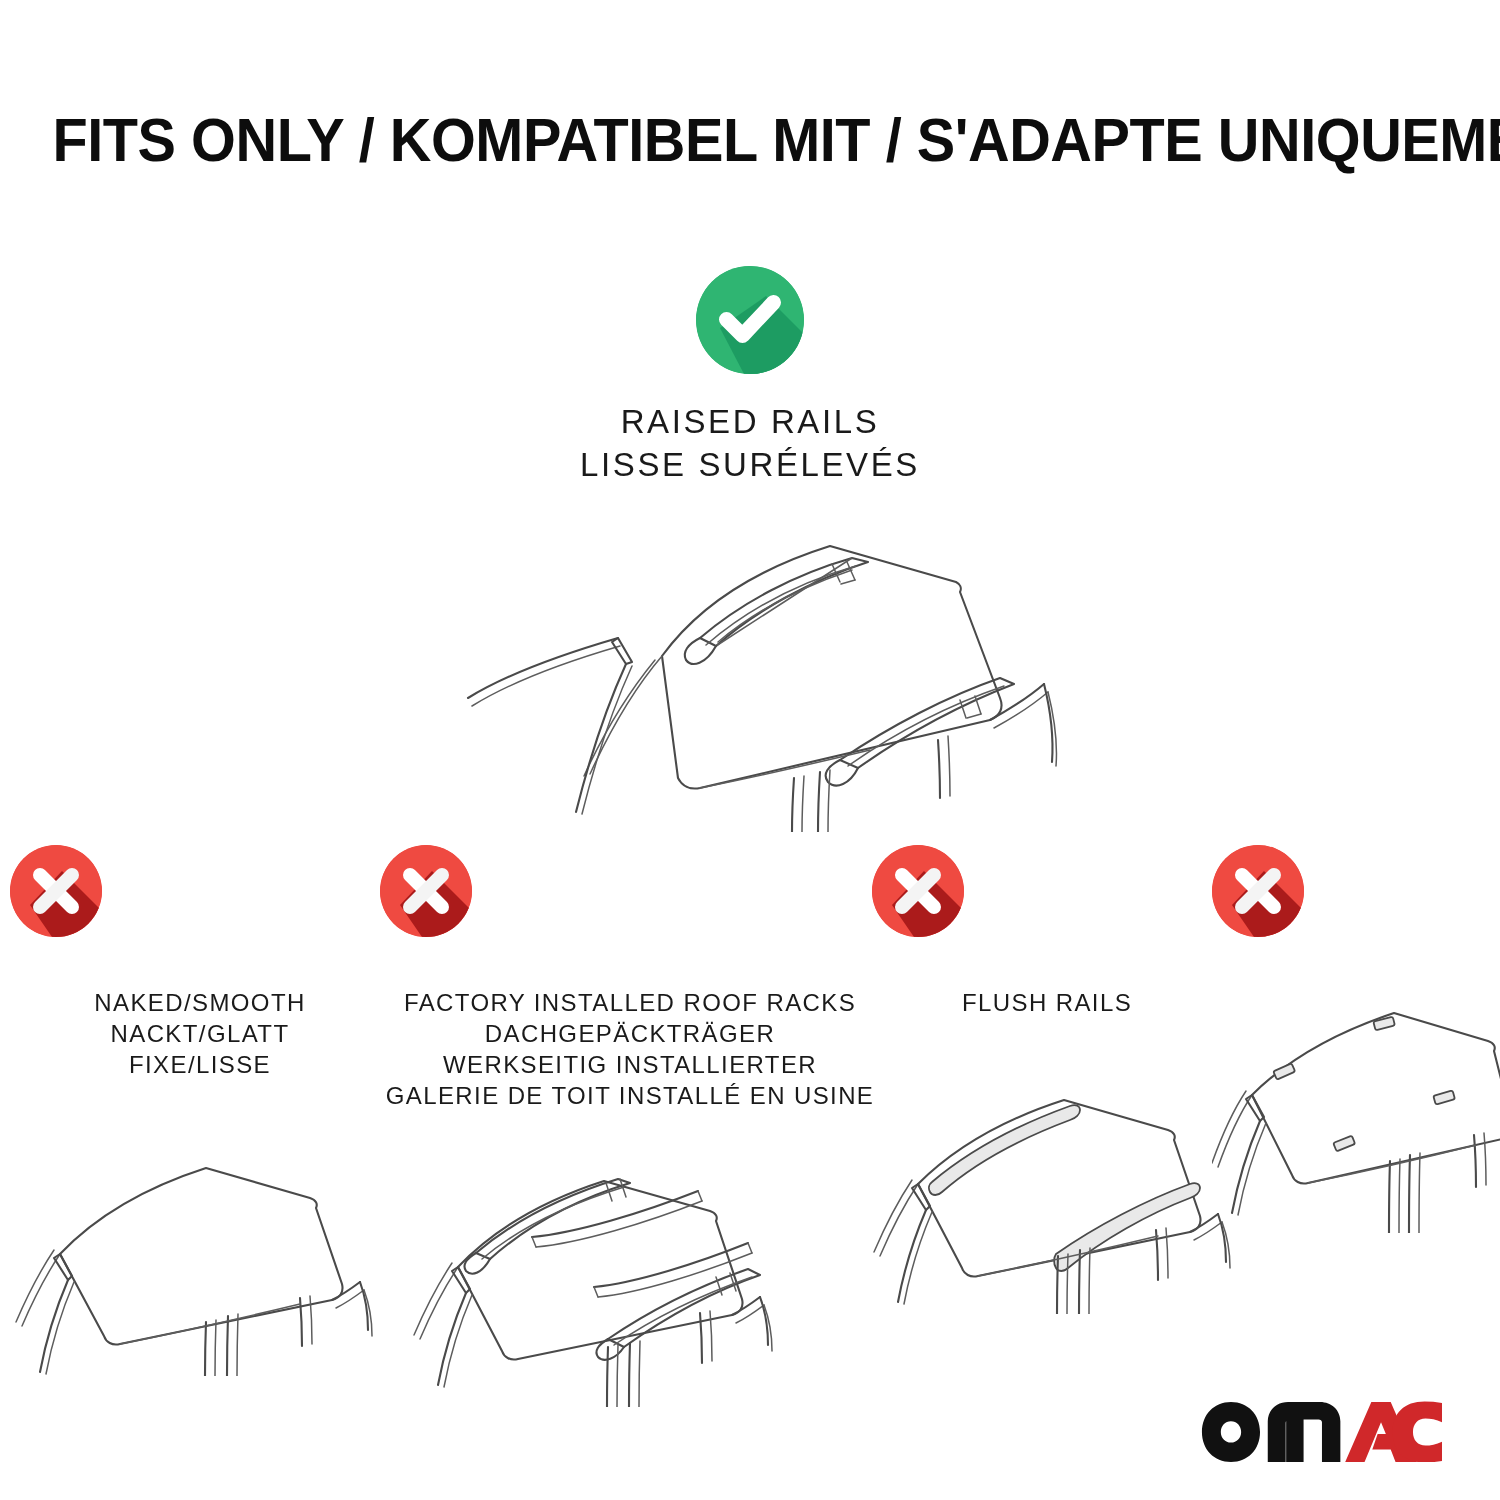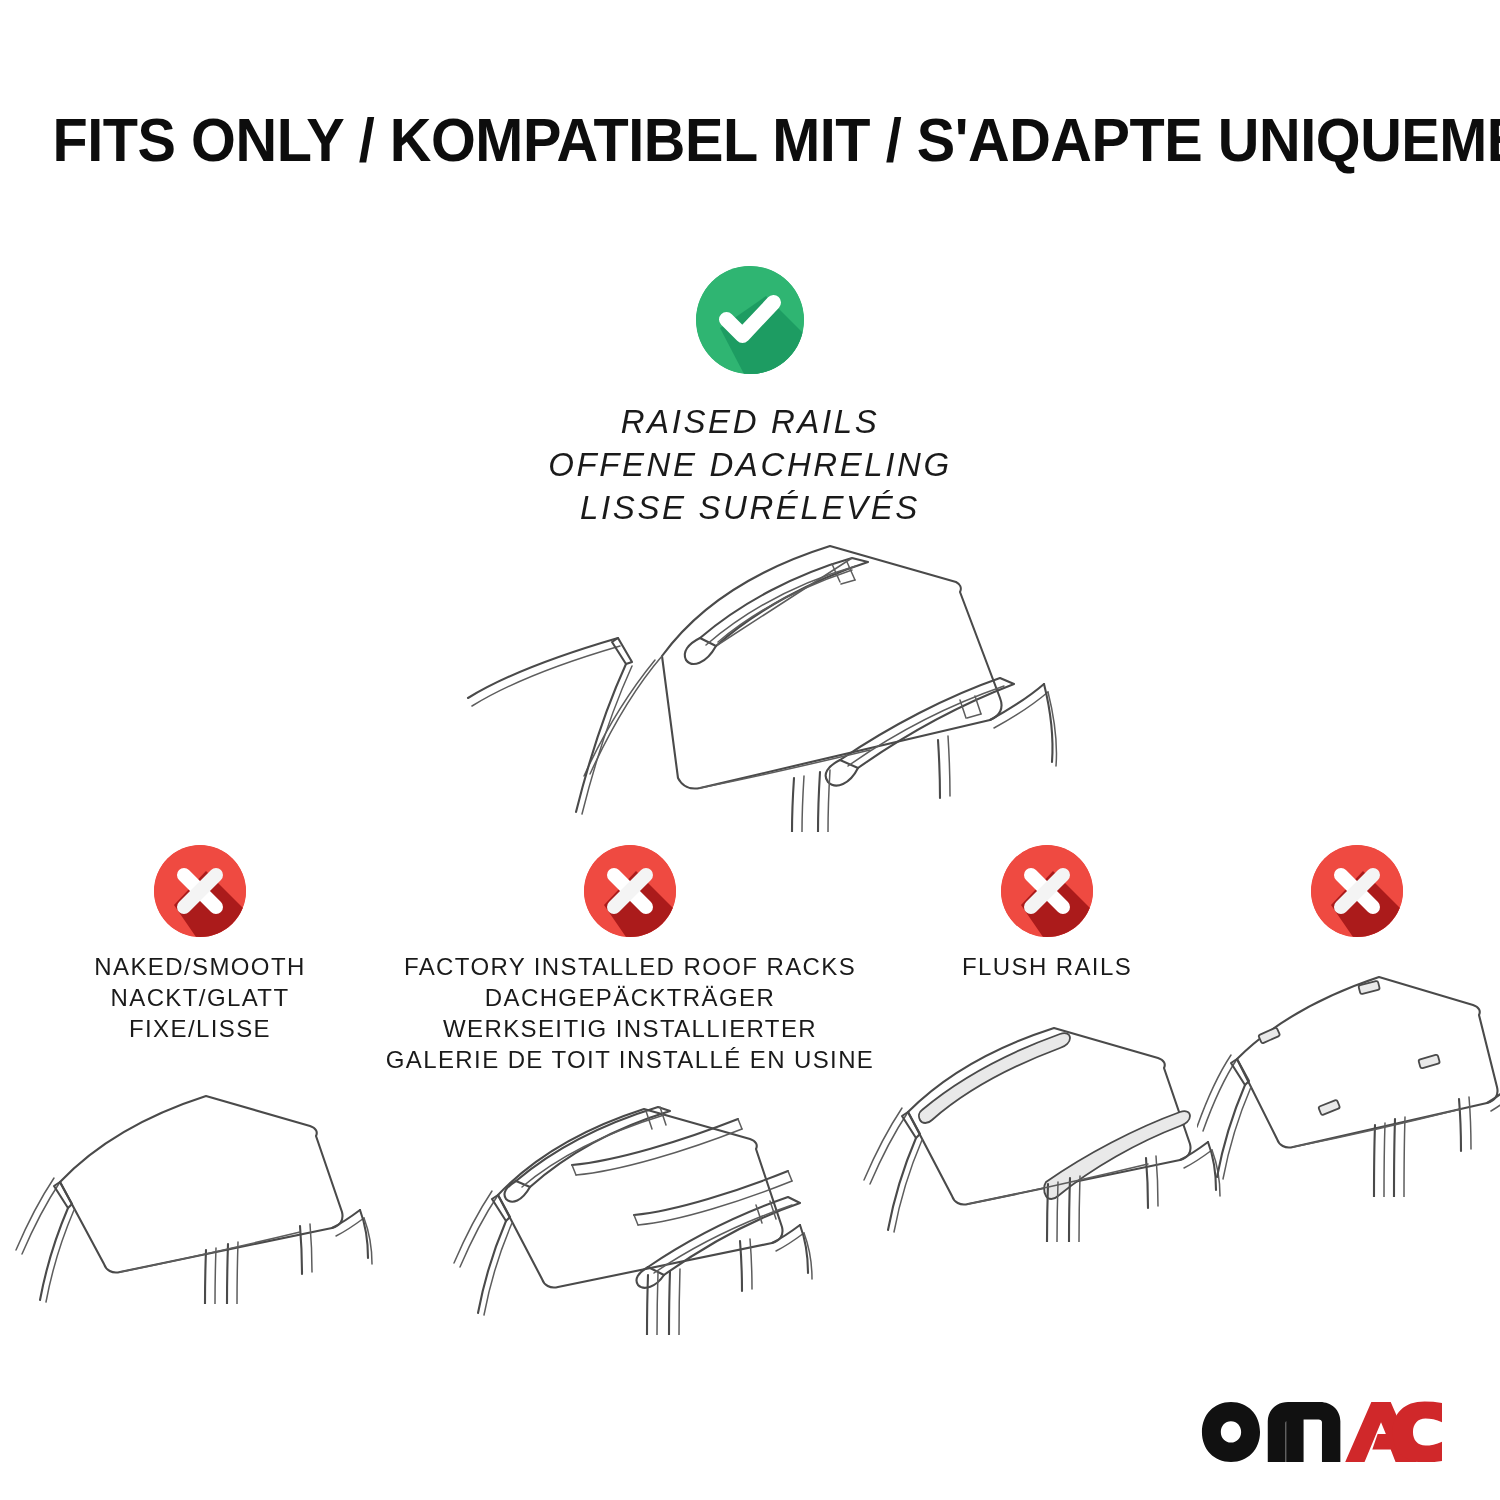--- a/index.html
+++ b/index.html
@@ -27,30 +27,30 @@
   
   .badge{position:relative;width:92px;height:92px;border-radius:50%;overflow:hidden;}
   .badge.green{background:#2fb572;}
   .badge.red{background:#ef4a41;}
 
   
   .ok-wrap{position:absolute;left:0;right:0;top:266px;display:flex;flex-direction:column;align-items:center;}
   .ok-badge{width:108px;height:108px;}
   .ok-text{
     margin-top:26px;text-align:center;color:#1a1a1a;
-    font-size:33px;line-height:43px;letter-spacing:2.6px;font-weight:400;font-style:italic;
+    font-size:33px;line-height:43px;letter-spacing:2.6px;font-weight:400;
   }
   .ok-text div{white-space:nowrap;}
 
   
   .hero-ill{position:absolute;left:400px;top:512px;width:700px;height:320px;}
 
   
   .cards{position:absolute;left:0;top:845px;width:1500px;height:520px;}
-  .card{position:absolute;top:0;display:flex;flex-direction:column;align-items:center;}
+  .card{position:absolute;top:0;display:flex;flex-direction:column;gap:36px;}
   .card .badge{width:92px;height:92px;}
   .card .caption{
     margin-top:14px;text-align:center;color:#1a1a1a;
     font-size:24px;line-height:31px;letter-spacing:1.4px;font-weight:400;
   }
   .card .caption div{white-space:nowrap;}
   .card .ill{margin-top:10px;}
 
   
   .card-1{left:10px;width:380px;}
@@ -78,21 +78,20 @@
     <div class="badge green ok-badge">
       <svg viewBox="0 0 108 108" width="108" height="108" aria-hidden="true">
         <circle cx="54" cy="54" r="54" fill="#2fb572"></circle>
         <path d="M70 30 L108 68 L108 108 L48 108 L24 62 Z" fill="#1d9c62"></path>
         <path d="M30.5 53.5 L46.5 69.5 L77.5 36.5" fill="none" stroke="#ffffff" stroke-width="15" stroke-linecap="round" stroke-linejoin="round"></path>
       </svg>
     </div>
 
     <div class="ok-text">
       <div>RAISED RAILS</div>
-      <div>OFFENE DACHRELING</div>
       <div>LISSE SURÉLEVÉS</div>
     </div>
   </div>
 
   <div class="hero-ill">
     <svg viewBox="0 0 700 320" width="700" height="320">
       <g class="lineart">
 
         <path d="M262 144 C300 92 360 56 430 34 L556 70 C560 72 562 76 560 80
                  L600 186 C604 196 600 204 590 208 L300 276 C290 278 282 274 278 266 Z"></path>

